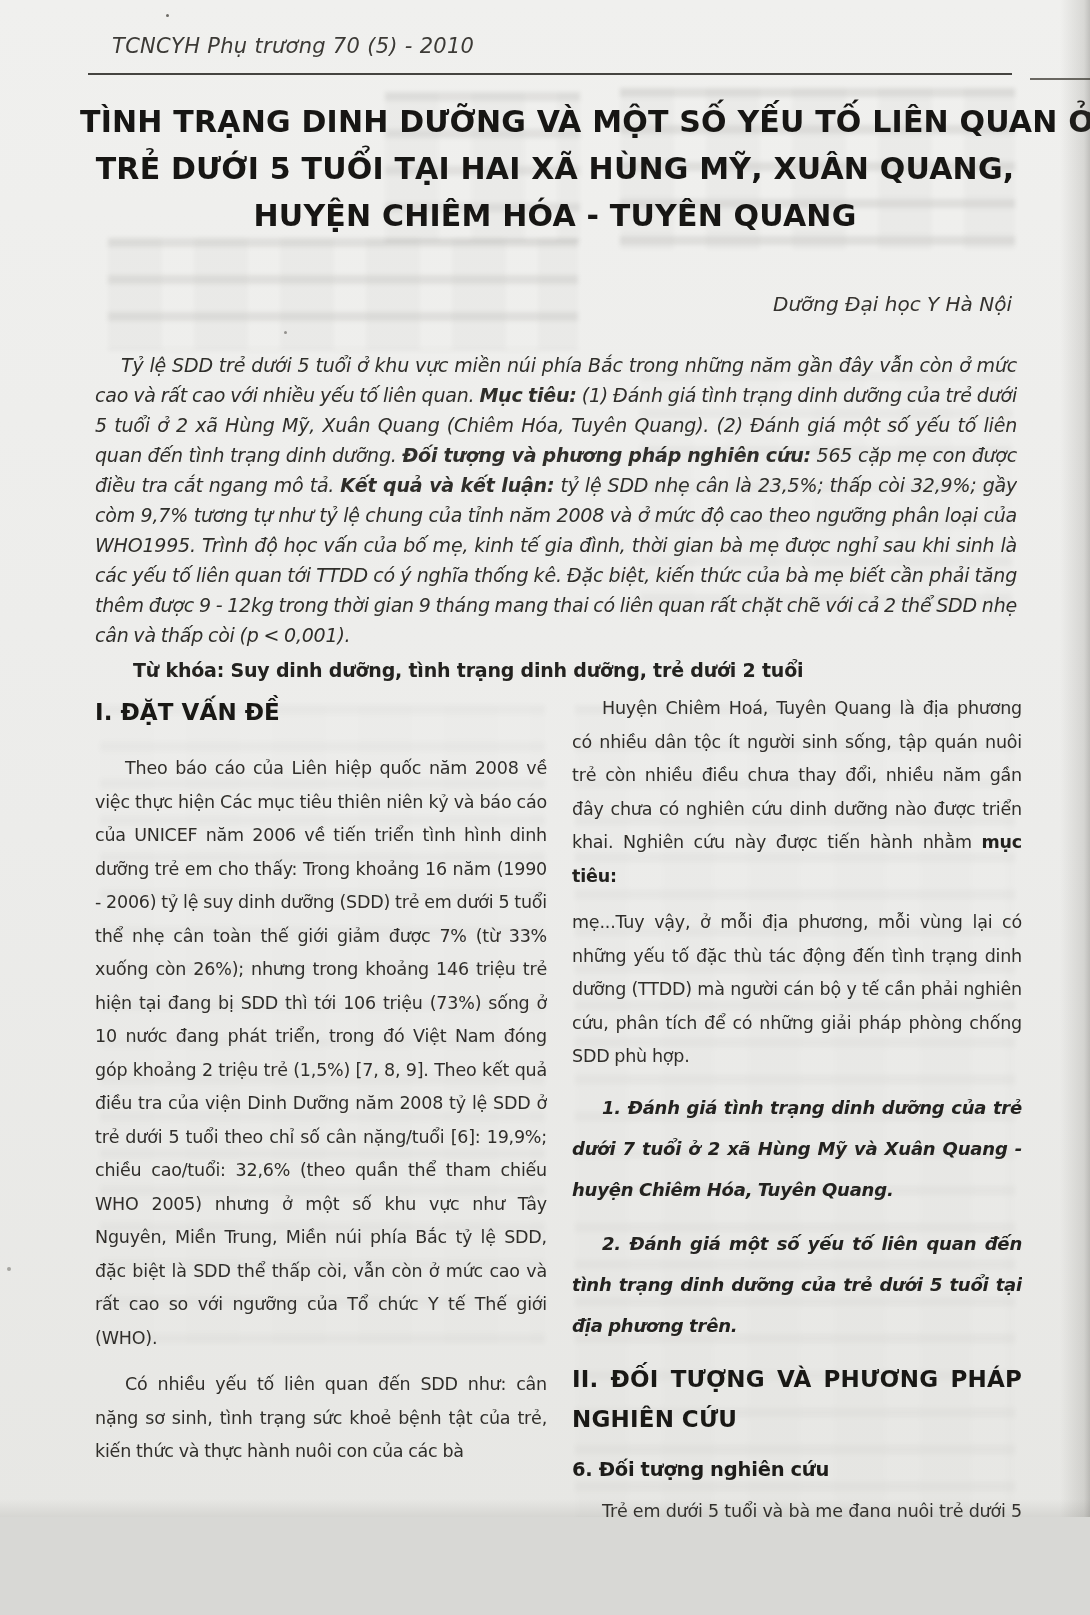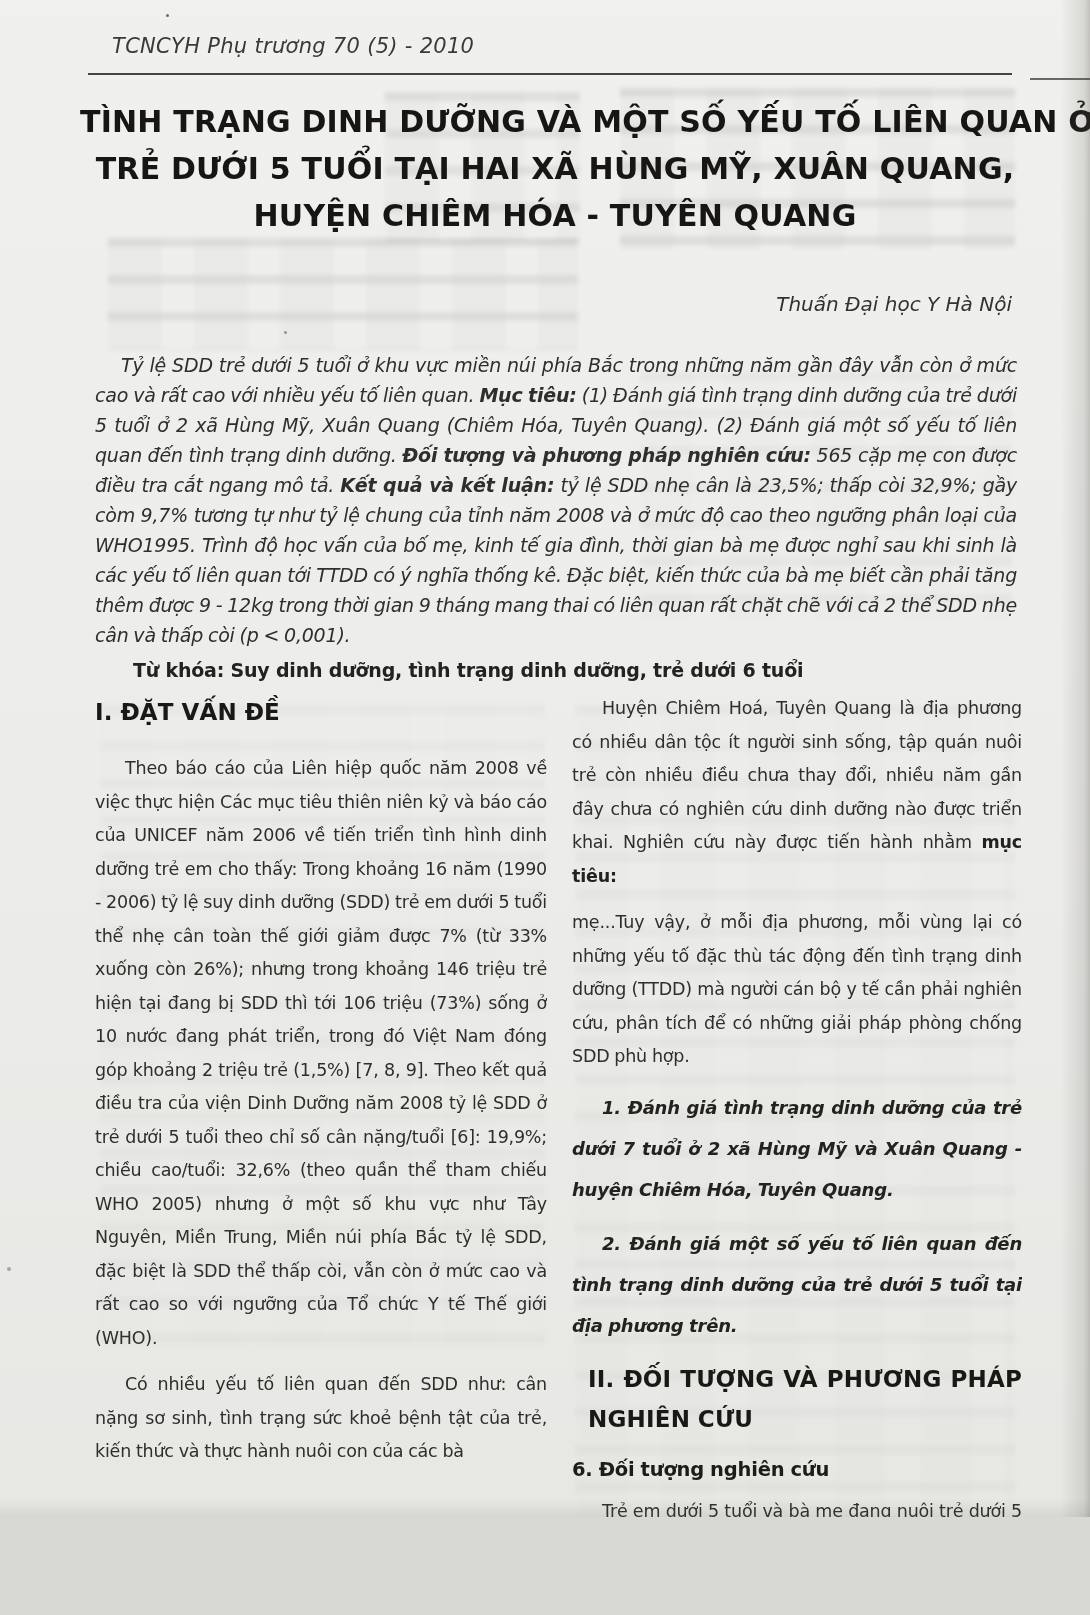--- a/index.html
+++ b/index.html
@@ -84,21 +84,21 @@
   .col p{margin:0 0 13px 0;text-align:justify;text-indent:30px;}
   .col p b{font-weight:700;color:#23221f;}
 
   .objective{
     margin:6px 0 12px 0;font-weight:700;font-style:italic;
     font-size:18px;line-height:41px;text-align:justify;text-indent:30px;color:#23221f;
   }
   .sub-heading{
     margin:4px 0 10px 0;font-size:19.5px;font-weight:700;color:#1d1c19;line-height:30px;
   }
-  .sec2-heading{margin-top:6px;margin-bottom:16px;margin-left:16px;}
+  .sec2-heading{margin-top:6px;margin-bottom:16px;}
 
   .page-number{
     position:absolute;top:1552px;left:118px;font-size:26px;color:#3a3834;letter-spacing:1px;
   }
 </style>
 </head>
 <body>
 
 <div class="page">
 
@@ -118,25 +118,25 @@
     <div class="journal-header">TCNCYH Phụ trương 70 (5) - 2010</div>
     <div class="header-rule"></div>
     <div class="header-rule-dash"></div>
 
     <div class="title-block">
       <div class="title-line">TÌNH TRẠNG DINH DƯỠNG VÀ MỘT SỐ YẾU TỐ LIÊN QUAN Ở</div>
       <div class="title-line">TRẺ DƯỚI 5 TUỔI TẠI HAI XÃ HÙNG MỸ, XUÂN QUANG,</div>
       <div class="title-line">HUYỆN CHIÊM HÓA - TUYÊN QUANG</div>
     </div>
 
-    <div class="affiliation">Thuấn Đại học Y Hà Nội</div>
+    <div class="affiliation">Dưỡng Đại học Y Hà Nội</div>
 
     <div class="abstract-wrap">
       <p class="abstract"><span>Tỷ lệ SDD trẻ dưới 5 tuổi ở khu vực miền núi phía Bắc trong những năm gần đây vẫn còn ở mức cao và rất cao với nhiều yếu tố liên quan. </span><b>Mục tiêu:</b><span> (1) Đánh giá tình trạng dinh dưỡng của trẻ dưới 5 tuổi ở 2 xã Hùng Mỹ, Xuân Quang (Chiêm Hóa, Tuyên Quang). (2) Đánh giá một số yếu tố liên quan đến tình trạng dinh dưỡng. </span><b>Đối tượng và phương pháp nghiên cứu:</b><span> 565 cặp mẹ con được điều tra cắt ngang mô tả. </span><b>Kết quả và kết luận:</b><span> tỷ lệ SDD nhẹ cân là 23,5%; thấp còi 32,9%; gầy còm 9,7% tương tự như tỷ lệ chung của tỉnh năm 2008 và ở mức độ cao theo ngưỡng phân loại của WHO1995. Trình độ học vấn của bố mẹ, kinh tế gia đình, thời gian bà mẹ được nghỉ sau khi sinh là các yếu tố liên quan tới TTDD có ý nghĩa thống kê. Đặc biệt, kiến thức của bà mẹ biết cần phải tăng thêm được 9 - 12kg trong thời gian 9 tháng mang thai có liên quan rất chặt chẽ với cả 2 thể SDD nhẹ cân và thấp còi (p &lt; 0,001).</span></p>
-      <p class="keywords">Từ khóa: Suy dinh dưỡng, tình trạng dinh dưỡng, trẻ dưới 6 tuổi</p>
+      <p class="keywords">Từ khóa: Suy dinh dưỡng, tình trạng dinh dưỡng, trẻ dưới 2 tuổi</p>
     </div>
 
     <div class="col col-left">
       <h2 class="sec-heading">I. ĐẶT VẤN ĐỀ</h2>
       <p>Theo báo cáo của Liên hiệp quốc năm 2008 về việc thực hiện Các mục tiêu thiên niên kỷ và báo cáo của UNICEF năm 2006 về tiến triển tình hình dinh dưỡng trẻ em cho thấy: Trong khoảng 16 năm (1990 - 2006) tỷ lệ suy dinh dưỡng (SDD) trẻ em dưới 5 tuổi thể nhẹ cân toàn thế giới giảm được 7% (từ 33% xuống còn 26%); nhưng trong khoảng 146 triệu trẻ hiện tại đang bị SDD thì tới 106 triệu (73%) sống ở 10 nước đang phát triển, trong đó Việt Nam đóng góp khoảng 2 triệu trẻ (1,5%) [7, 8, 9]. Theo kết quả điều tra của viện Dinh Dưỡng năm 2008 tỷ lệ SDD ở trẻ dưới 5 tuổi theo chỉ số cân nặng/tuổi [6]: 19,9%; chiều cao/tuổi: 32,6% (theo quần thể tham chiếu WHO 2005) nhưng ở một số khu vực như Tây Nguyên, Miền Trung, Miền núi phía Bắc tỷ lệ SDD, đặc biệt là SDD thể thấp còi, vẫn còn ở mức cao và rất cao so với ngưỡng của Tổ chức Y tế Thế giới (WHO).</p>
       <p>Có nhiều yếu tố liên quan đến SDD như: cân nặng sơ sinh, tình trạng sức khoẻ bệnh tật của trẻ, kiến thức và thực hành nuôi con của các bà</p>
     </div>
 
     <div class="col col-right">
       <p><span>Huyện Chiêm Hoá, Tuyên Quang là địa phương có nhiều dân tộc ít người sinh sống, tập quán nuôi trẻ còn nhiều điều chưa thay đổi, nhiều năm gần đây chưa có nghiên cứu dinh dưỡng nào được triển khai. Nghiên cứu này được tiến hành nhằm </span><b>mục tiêu:</b></p>

